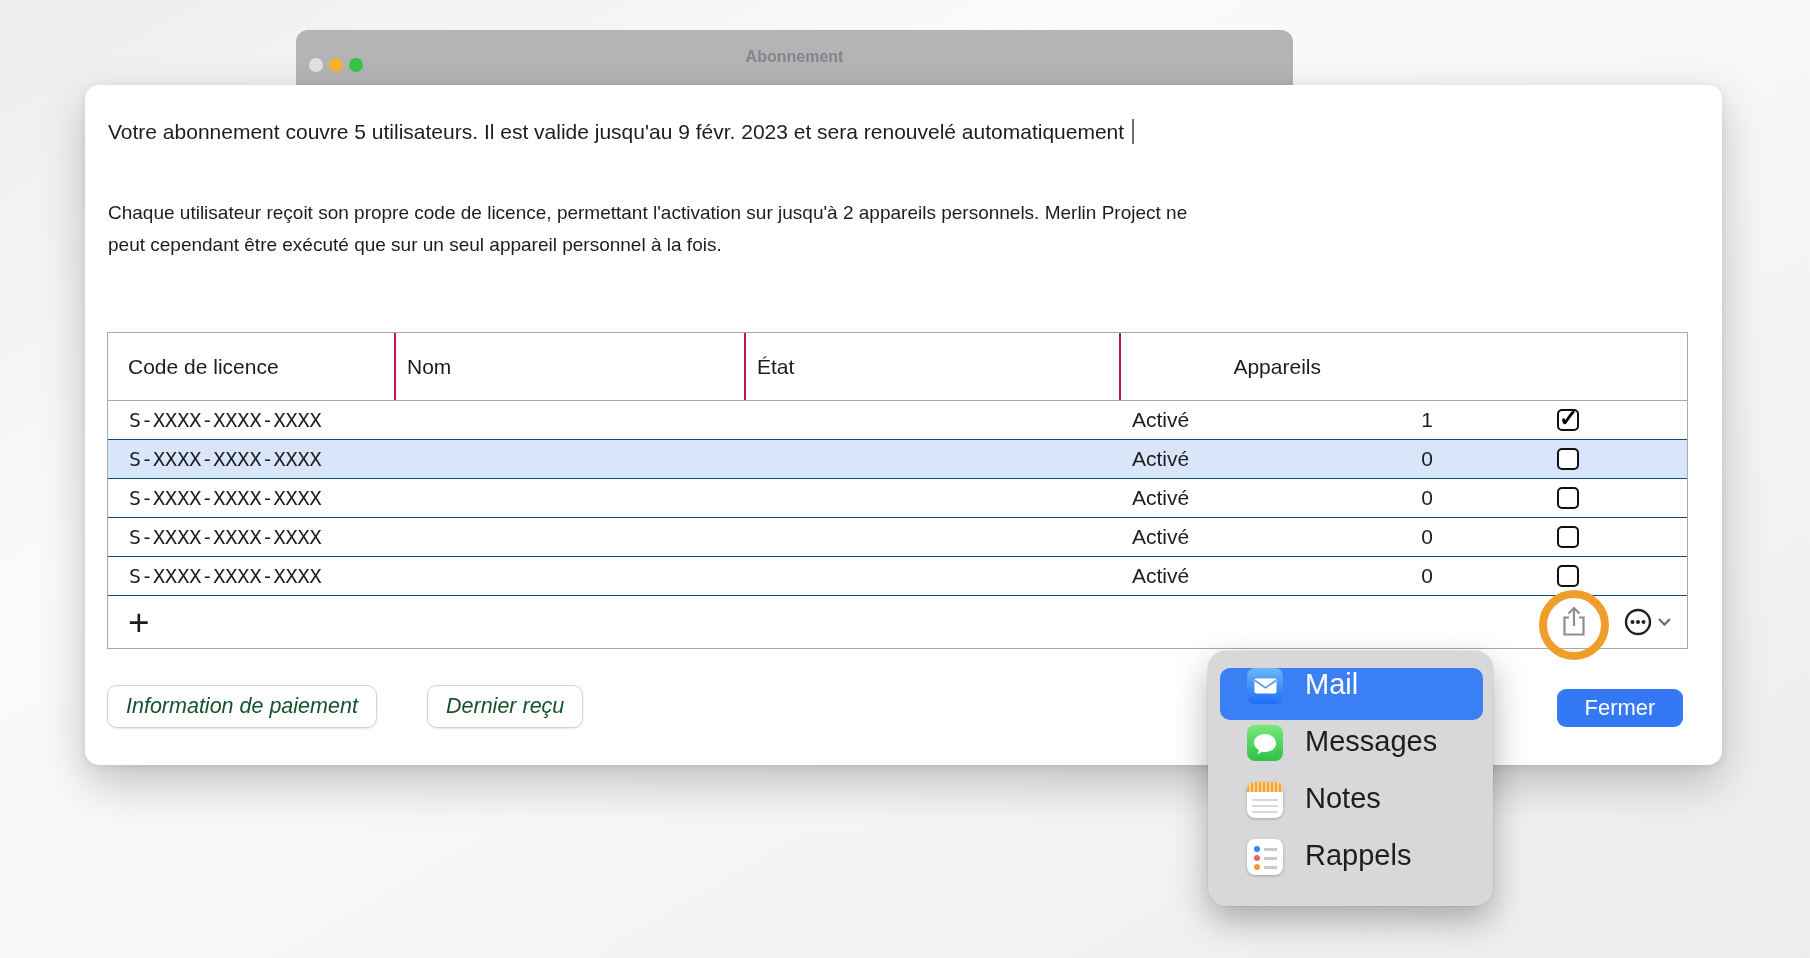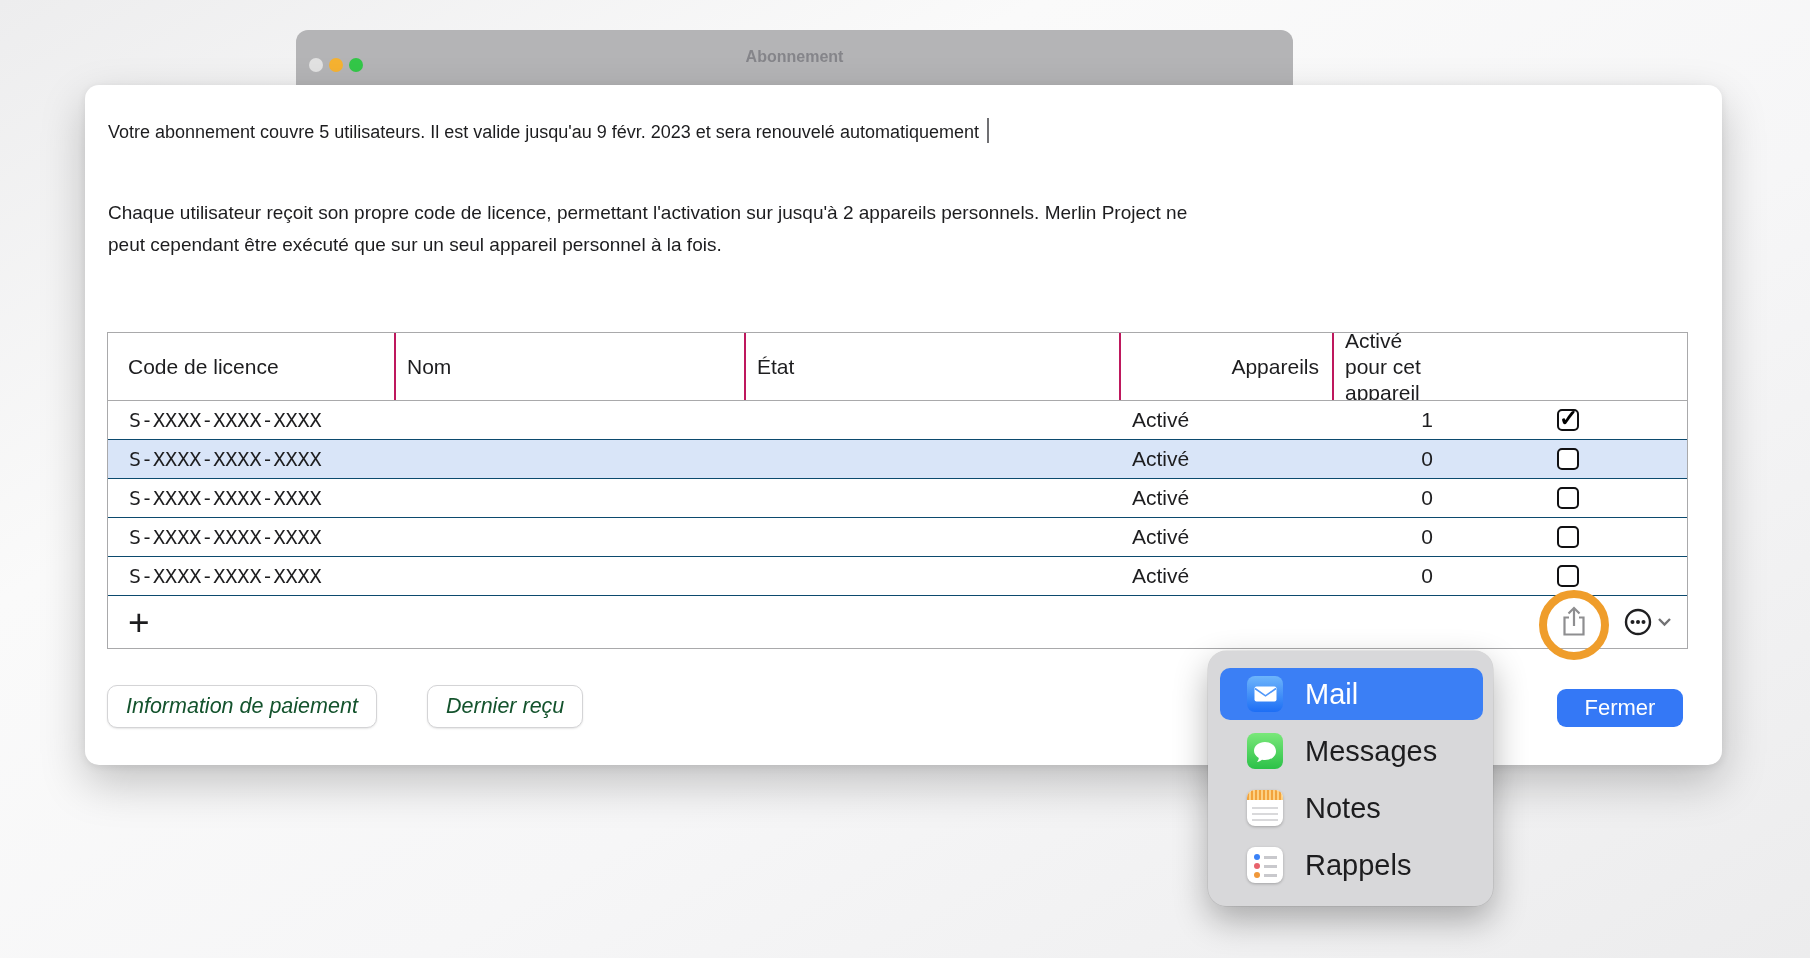--- a/index.html
+++ b/index.html
@@ -29,21 +29,21 @@
     position:absolute; left:0; right:0; top:14px; text-align:center;
     font-size:16px; line-height:26px; font-weight:700; color:#85858a;
   }
 
   
   .dialog {
     position:absolute; left:85px; top:85px; width:1637px; height:680px;
     background:#ffffff; border-radius:14px; z-index:2;
     box-shadow:0 18px 45px rgba(0,0,0,0.22), 0 2px 8px rgba(0,0,0,0.08);
   }
-  .para1 { position:absolute; left:23px; top:33px; font-size:18px; line-height:27px; width:1560px; }
+  .para1 { position:absolute; left:23px; top:33px; font-size:21px; line-height:27px; width:1560px; }
   .caret { display:inline-block; width:2px; height:25px; background:#707073; margin-left:8px; vertical-align:-5px; }
   .para2 { position:absolute; left:23px; top:112px; font-size:19px; line-height:32px; width:1580px; }
 
   
   .table {
     position:absolute; left:22px; top:247px; width:1581px;
     border:1px solid #a9a9ab; background:#fff;
     --cols:288px 350px 375px 213px 115px 1fr;
   }
   .thead { display:grid; grid-template-columns:var(--cols); height:68px; border-bottom:1px solid #a9a9ab; }
@@ -100,21 +100,21 @@
   }
 
   
   .share-menu {
     position:absolute; left:1208px; top:651px; width:285px; height:255px;
     background:#d8d8da; border-radius:18px; z-index:5;
     box-shadow:0 14px 34px rgba(0,0,0,0.30), 0 0 0 0.5px rgba(0,0,0,0.12);
   }
   .menu-item {
     position:absolute; left:12px; right:10px; height:52px; border-radius:10px;
-    display:flex; align-items:center; gap:22px; padding-left:27px;
+    display:flex; gap:22px; padding-left:27px;
   }
   .menu-item.selected { background:#3b7ff5; }
   .menu-label { font-size:29px; color:#1d1d1f; }
   .menu-item.selected .menu-label { color:#fff; }
   .app-icon { width:36px; height:36px; border-radius:8px; position:relative; flex:0 0 36px; }
   .icon-mail {
     background:linear-gradient(180deg,#6db5fb,#1d6ef5);
     display:flex; align-items:center; justify-content:center;
   }
   .icon-messages {
@@ -172,23 +172,20 @@
           </div>
         <div class="hc">
             <span>Nom</span>
           </div>
         <div class="hc">
             <span>État</span>
           </div>
         <div class="hc c-app">
             <span>Appareils</span>
           </div>
-        <div class="hc">
-            <span>Activé pour cet appareil</span>
-          </div>
       </div>
 
       <div id="tbody">
           <div class="trow">
     <div class="cell code">S-XXXX-XXXX-XXXX</div>
     <div class="cell"></div>
     <div class="cell"></div>
     <div class="cell">Activé</div>
     <div class="cell num">1</div>
     <div class="cell chk">

